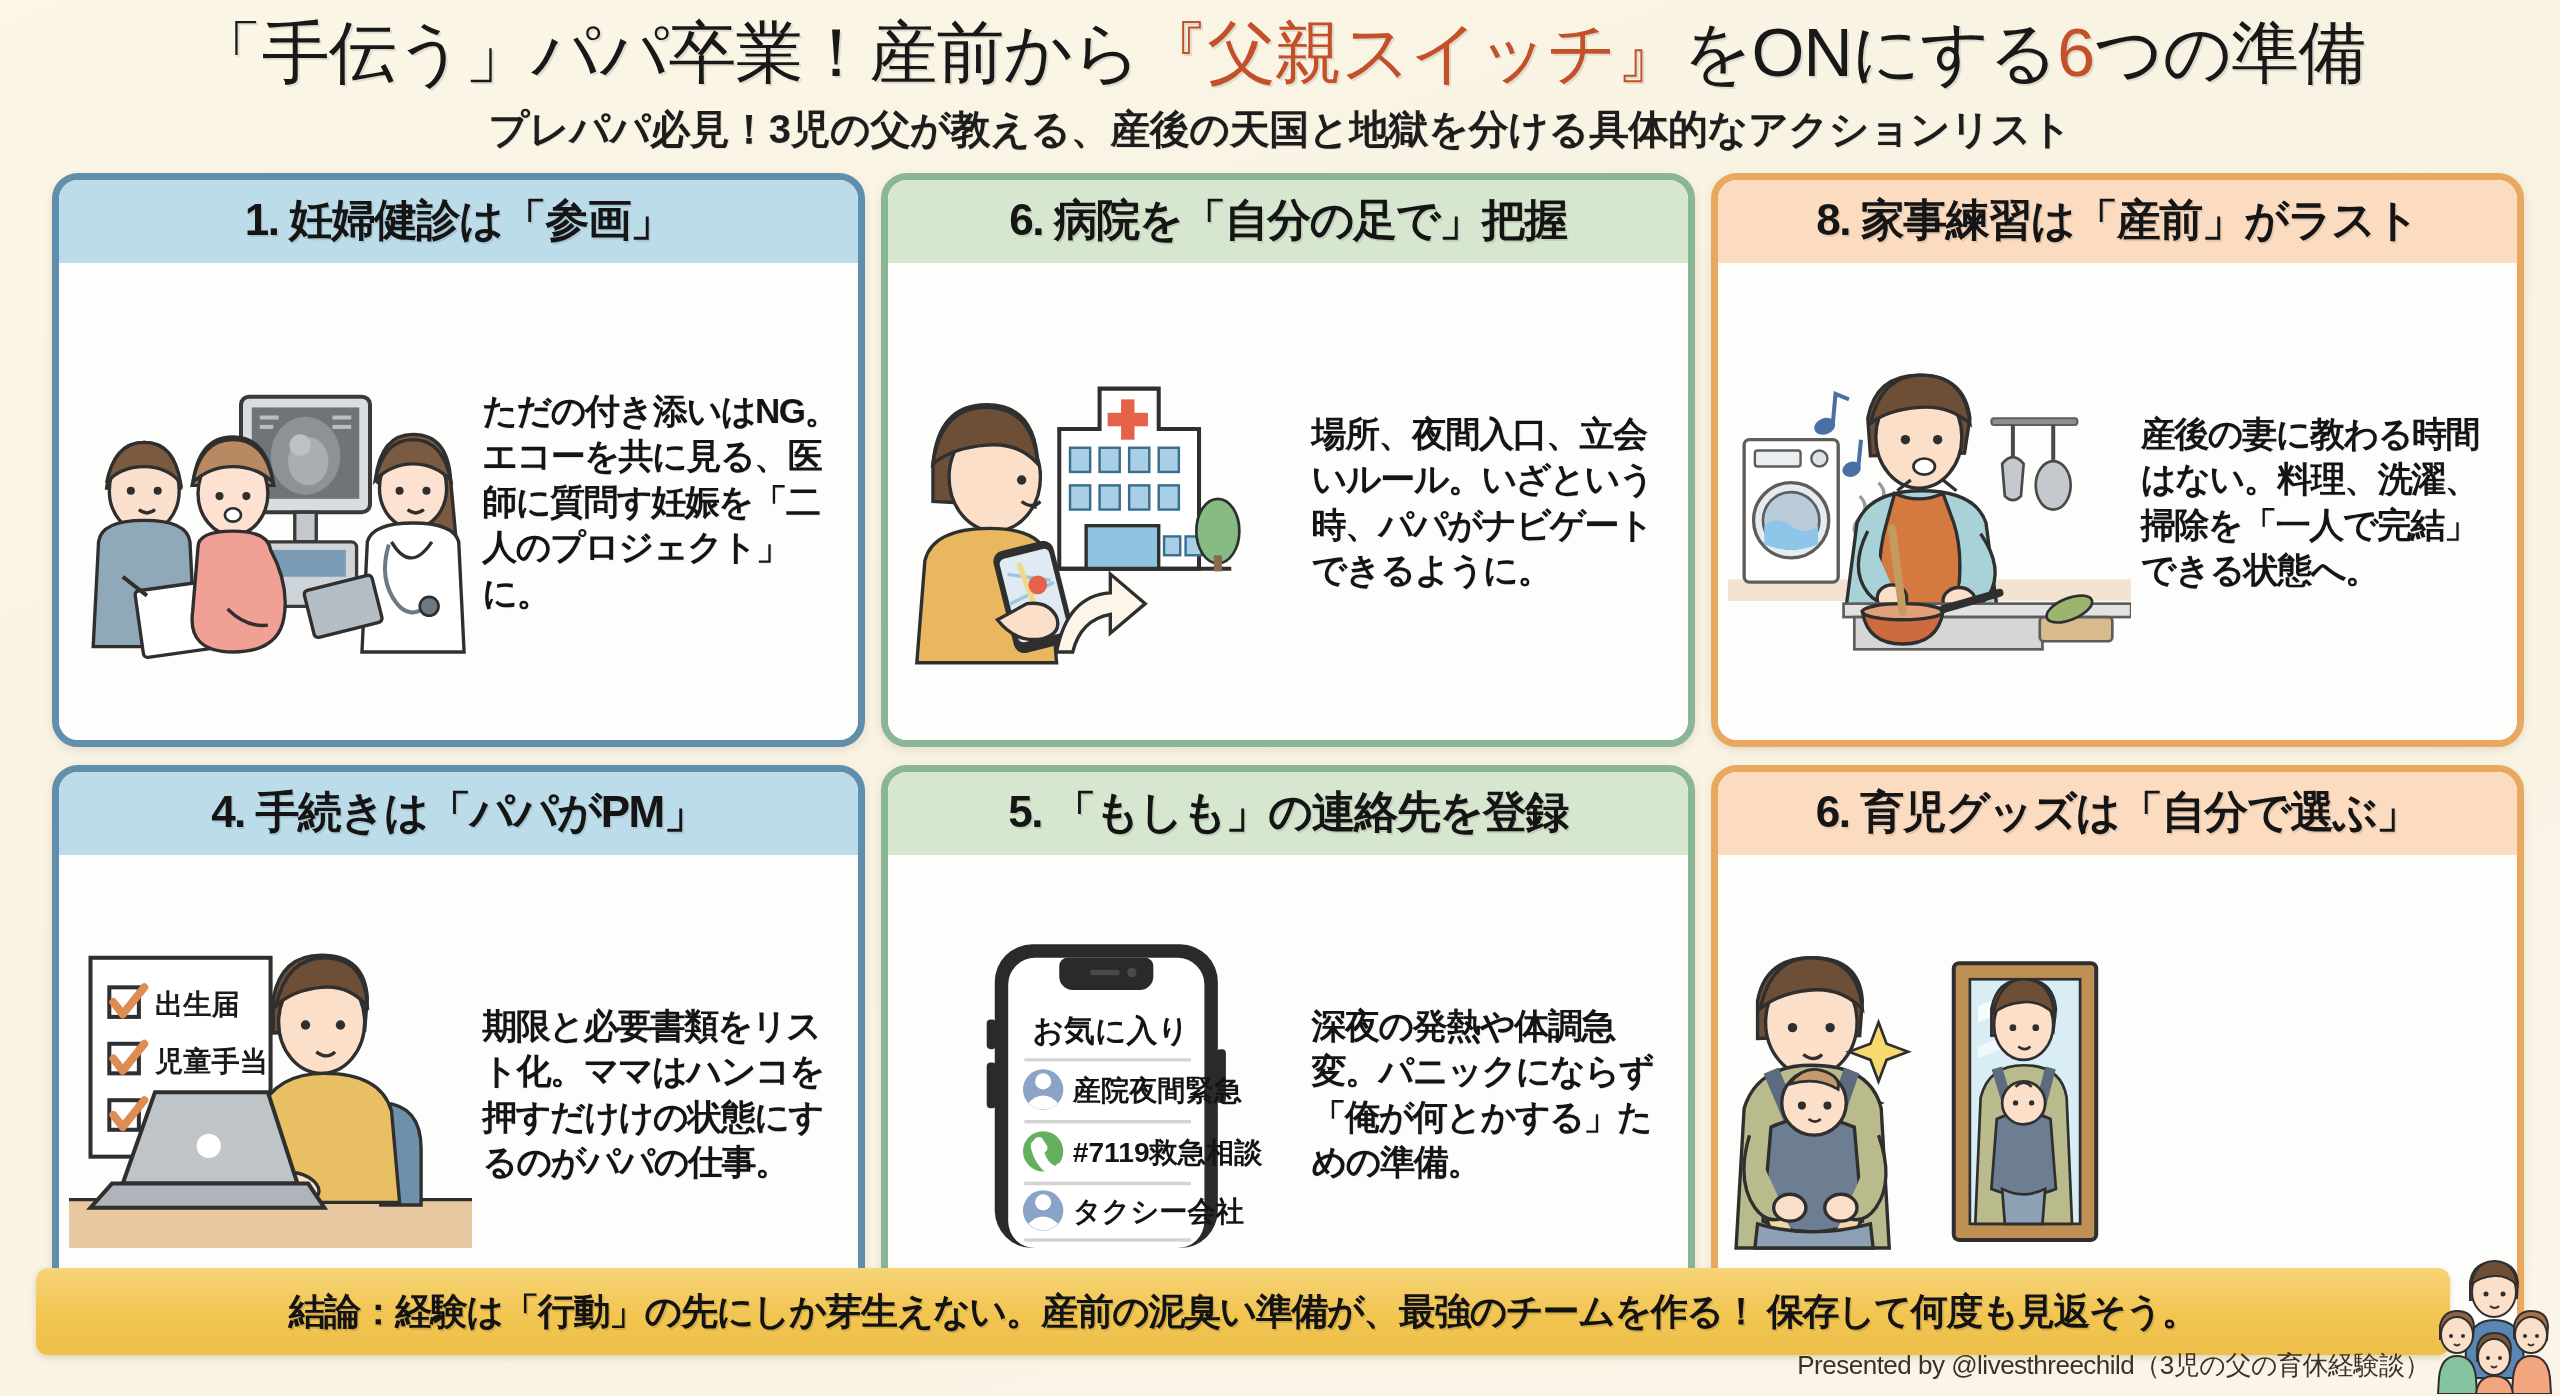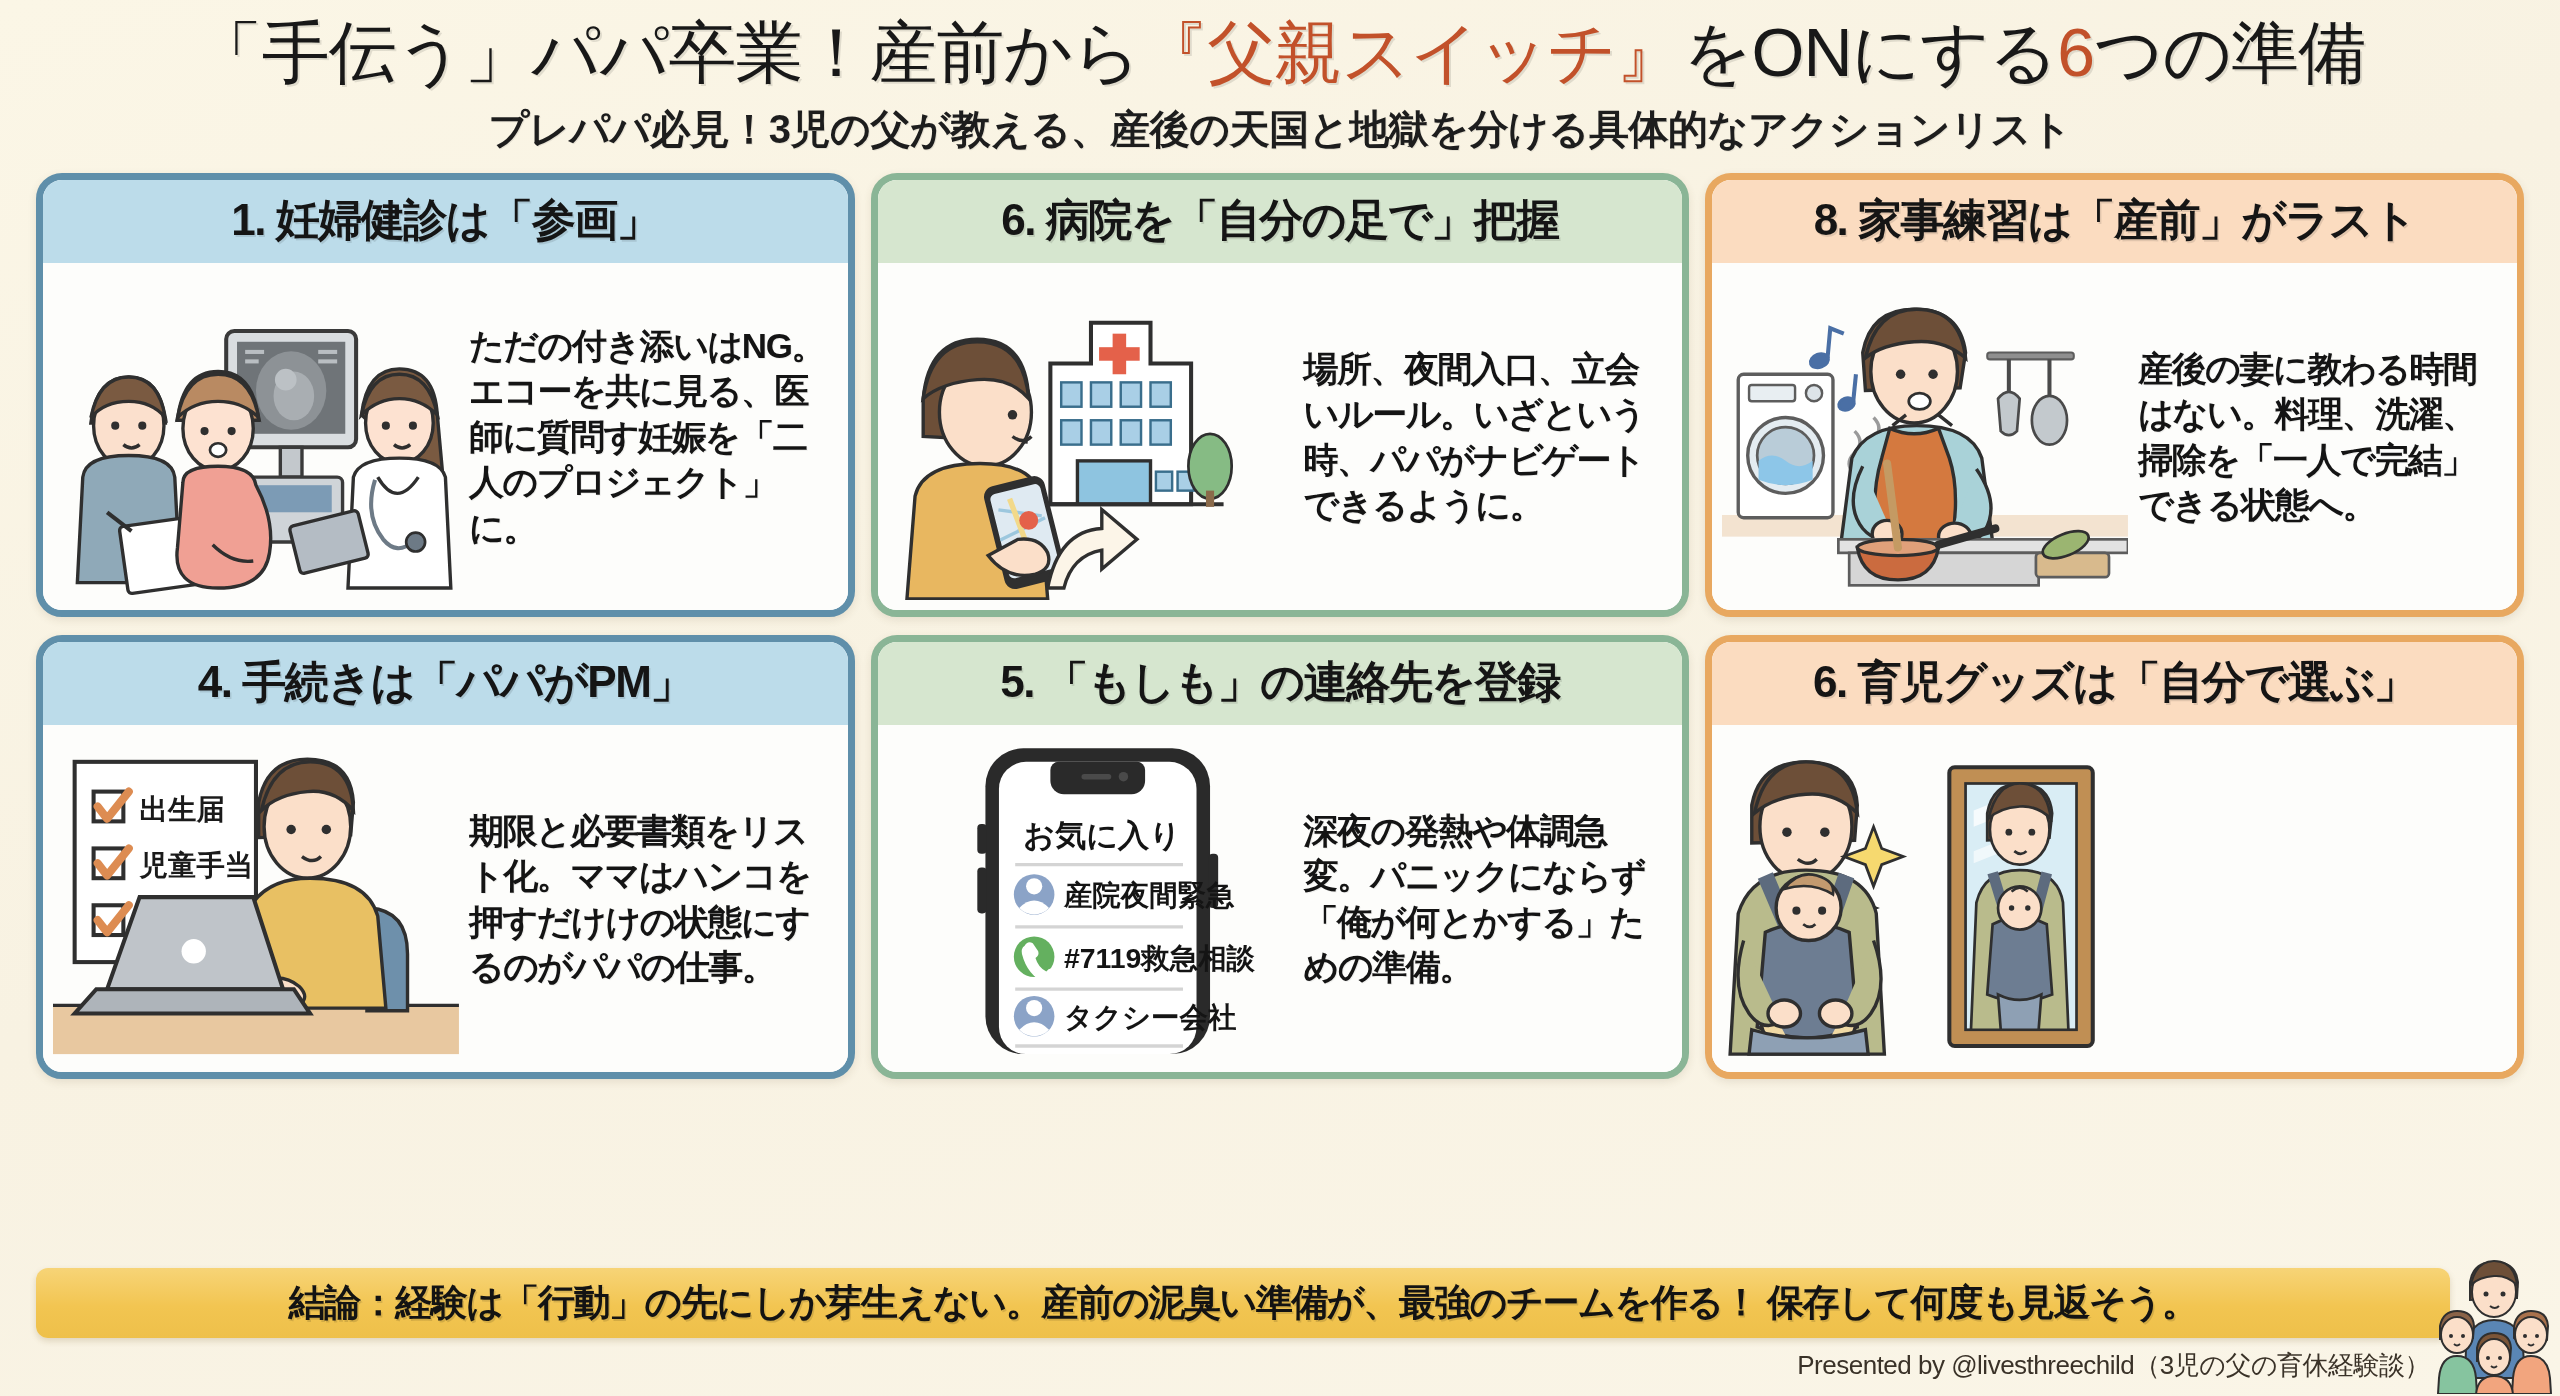--- a/index.html
+++ b/index.html
@@ -38,26 +38,26 @@
     font-size: 40px;
     font-weight: 800;
     color: #1d1d1d;
     letter-spacing: -0.5px;
     white-space: nowrap;
     text-shadow: 1px 1px 0 rgba(0,0,0,0.08);
   }
 
   
   #card-grid {
-    margin: 16px 36px 0 36px;
+    margin: 16px 36px 0 52px;
     display: grid;
     grid-template-columns: repeat(3, 1fr);
     grid-template-rows: 1fr 1fr;
     gap: 18px 16px;
-    height: 906px;
+    height: 1166px;
   }
 
   .card {
     border-radius: 26px;
     overflow: hidden;
     display: flex;
     flex-direction: column;
     background: #ffffff;
     box-shadow: 0 3px 8px rgba(90,70,40,0.12);
   }
@@ -109,21 +109,21 @@
     word-break: break-all;
     text-shadow: 1px 1px 0 rgba(0,0,0,0.06);
   }
 
   
   #footer-banner {
     position: absolute;
     left: 36px;
     right: 110px;
     top: 1268px;
-    height: 70px;
+    height: 87px;
     background: linear-gradient(180deg, #f7d477 0%, #f2c551 55%, #eec04a 100%);
     border-radius: 12px;
     display: flex;
     align-items: center;
     justify-content: center;
     box-shadow: 0 3px 6px rgba(120,90,30,0.20);
   }
   #footer-text {
     font-size: 37px;
     font-weight: 900;

